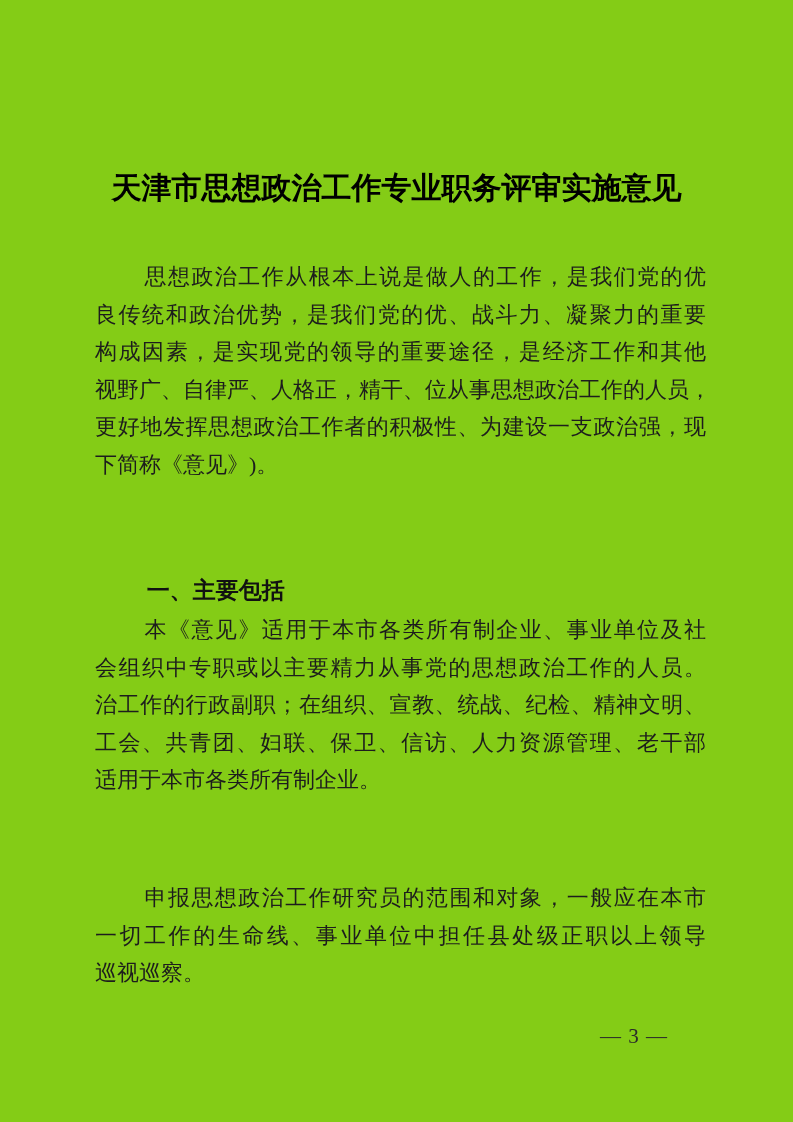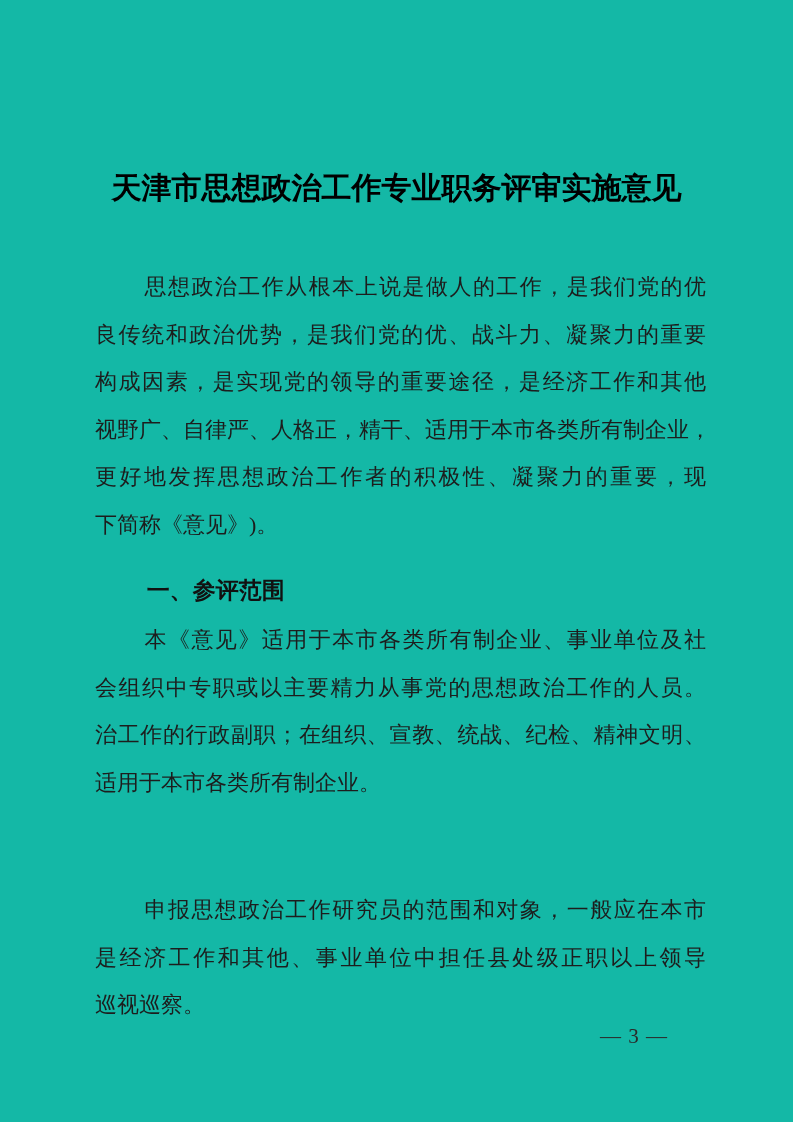--- a/index.html
+++ b/index.html
@@ -4,21 +4,21 @@
 <style>
   html, body {
     margin: 0;
     padding: 0;
     background: #ffffff;
   }
   .page {
     position: relative;
     width: 793px;
     height: 1122px;
-    background: #14b8a6;
+    background: #84cc16;
     overflow: hidden;
     font-family: "Liberation Serif", "DejaVu Serif", serif;
     color: #1a1a1a;
   }
   .title {
     position: absolute;
     top: 168px;
     left: 0;
     width: 793px;
     margin: 0;
@@ -36,32 +36,31 @@
     width: 611px;
     font-size: 22px;
     color: #1d1d1d;
   }
   .para .line {
     height: 37.6px;
     line-height: 37.6px;
     text-align: justify;
     text-align-last: justify;
     white-space: nowrap;
-    margin-top: 10px;
   }
   .para .line:first-child {
     text-indent: 2.25em;
   }
   .para .line:last-child {
     text-align-last: left;
     white-space: normal;
   }
   .p1 { top: 258px; }
   .p2 { top: 611px; }
-  .p3 { top: 881px; }
+  .p3 { top: 881px; font-family: Liberation Mono, monospace; }
   .heading {
     position: absolute;
     top: 571px;
     left: 95px;
     width: 611px;
     height: 38px;
     line-height: 38px;
     text-indent: 2.25em;
     font-family: "Liberation Sans", "DejaVu Sans", sans-serif;
     font-size: 23px;
@@ -84,34 +83,35 @@
 </head>
 <body>
 
 <div class="page">
   <h1 class="title">天津市思想政治工作专业职务评审实施意见</h1>
 
   <div class="para p1">
       <div class="line">思想政治工作从根本上说是做人的工作，是我们党的优</div>
       <div class="line">良传统和政治优势，是我们党的优、战斗力、凝聚力的重要</div>
       <div class="line">构成因素，是实现党的领导的重要途径，是经济工作和其他</div>
-      <div class="line">视野广、自律严、人格正，精干、适用于本市各类所有制企业，</div>
-      <div class="line">更好地发挥思想政治工作者的积极性、凝聚力的重要，现</div>
+      <div class="line">视野广、自律严、人格正，精干、位从事思想政治工作的人员，</div>
+      <div class="line">更好地发挥思想政治工作者的积极性、为建设一支政治强，现</div>
       <div class="line">下简称《意见》)。</div>
     </div>
 
-  <div class="heading">一、参评范围</div>
+  <div class="heading">一、主要包括</div>
 
   <div class="para p2">
       <div class="line">本《意见》适用于本市各类所有制企业、事业单位及社</div>
       <div class="line">会组织中专职或以主要精力从事党的思想政治工作的人员。</div>
       <div class="line">治工作的行政副职；在组织、宣教、统战、纪检、精神文明、</div>
+      <div class="line">工会、共青团、妇联、保卫、信访、人力资源管理、老干部</div>
       <div class="line">适用于本市各类所有制企业。</div>
     </div>
 
   <div class="para p3">
       <div class="line">申报思想政治工作研究员的范围和对象，一般应在本市</div>
-      <div class="line">是经济工作和其他、事业单位中担任县处级正职以上领导</div>
+      <div class="line">一切工作的生命线、事业单位中担任县处级正职以上领导</div>
       <div class="line">巡视巡察。</div>
     </div>
 
   <div class="footer">— 3 —</div>
 </div>
 
 </body></html>

